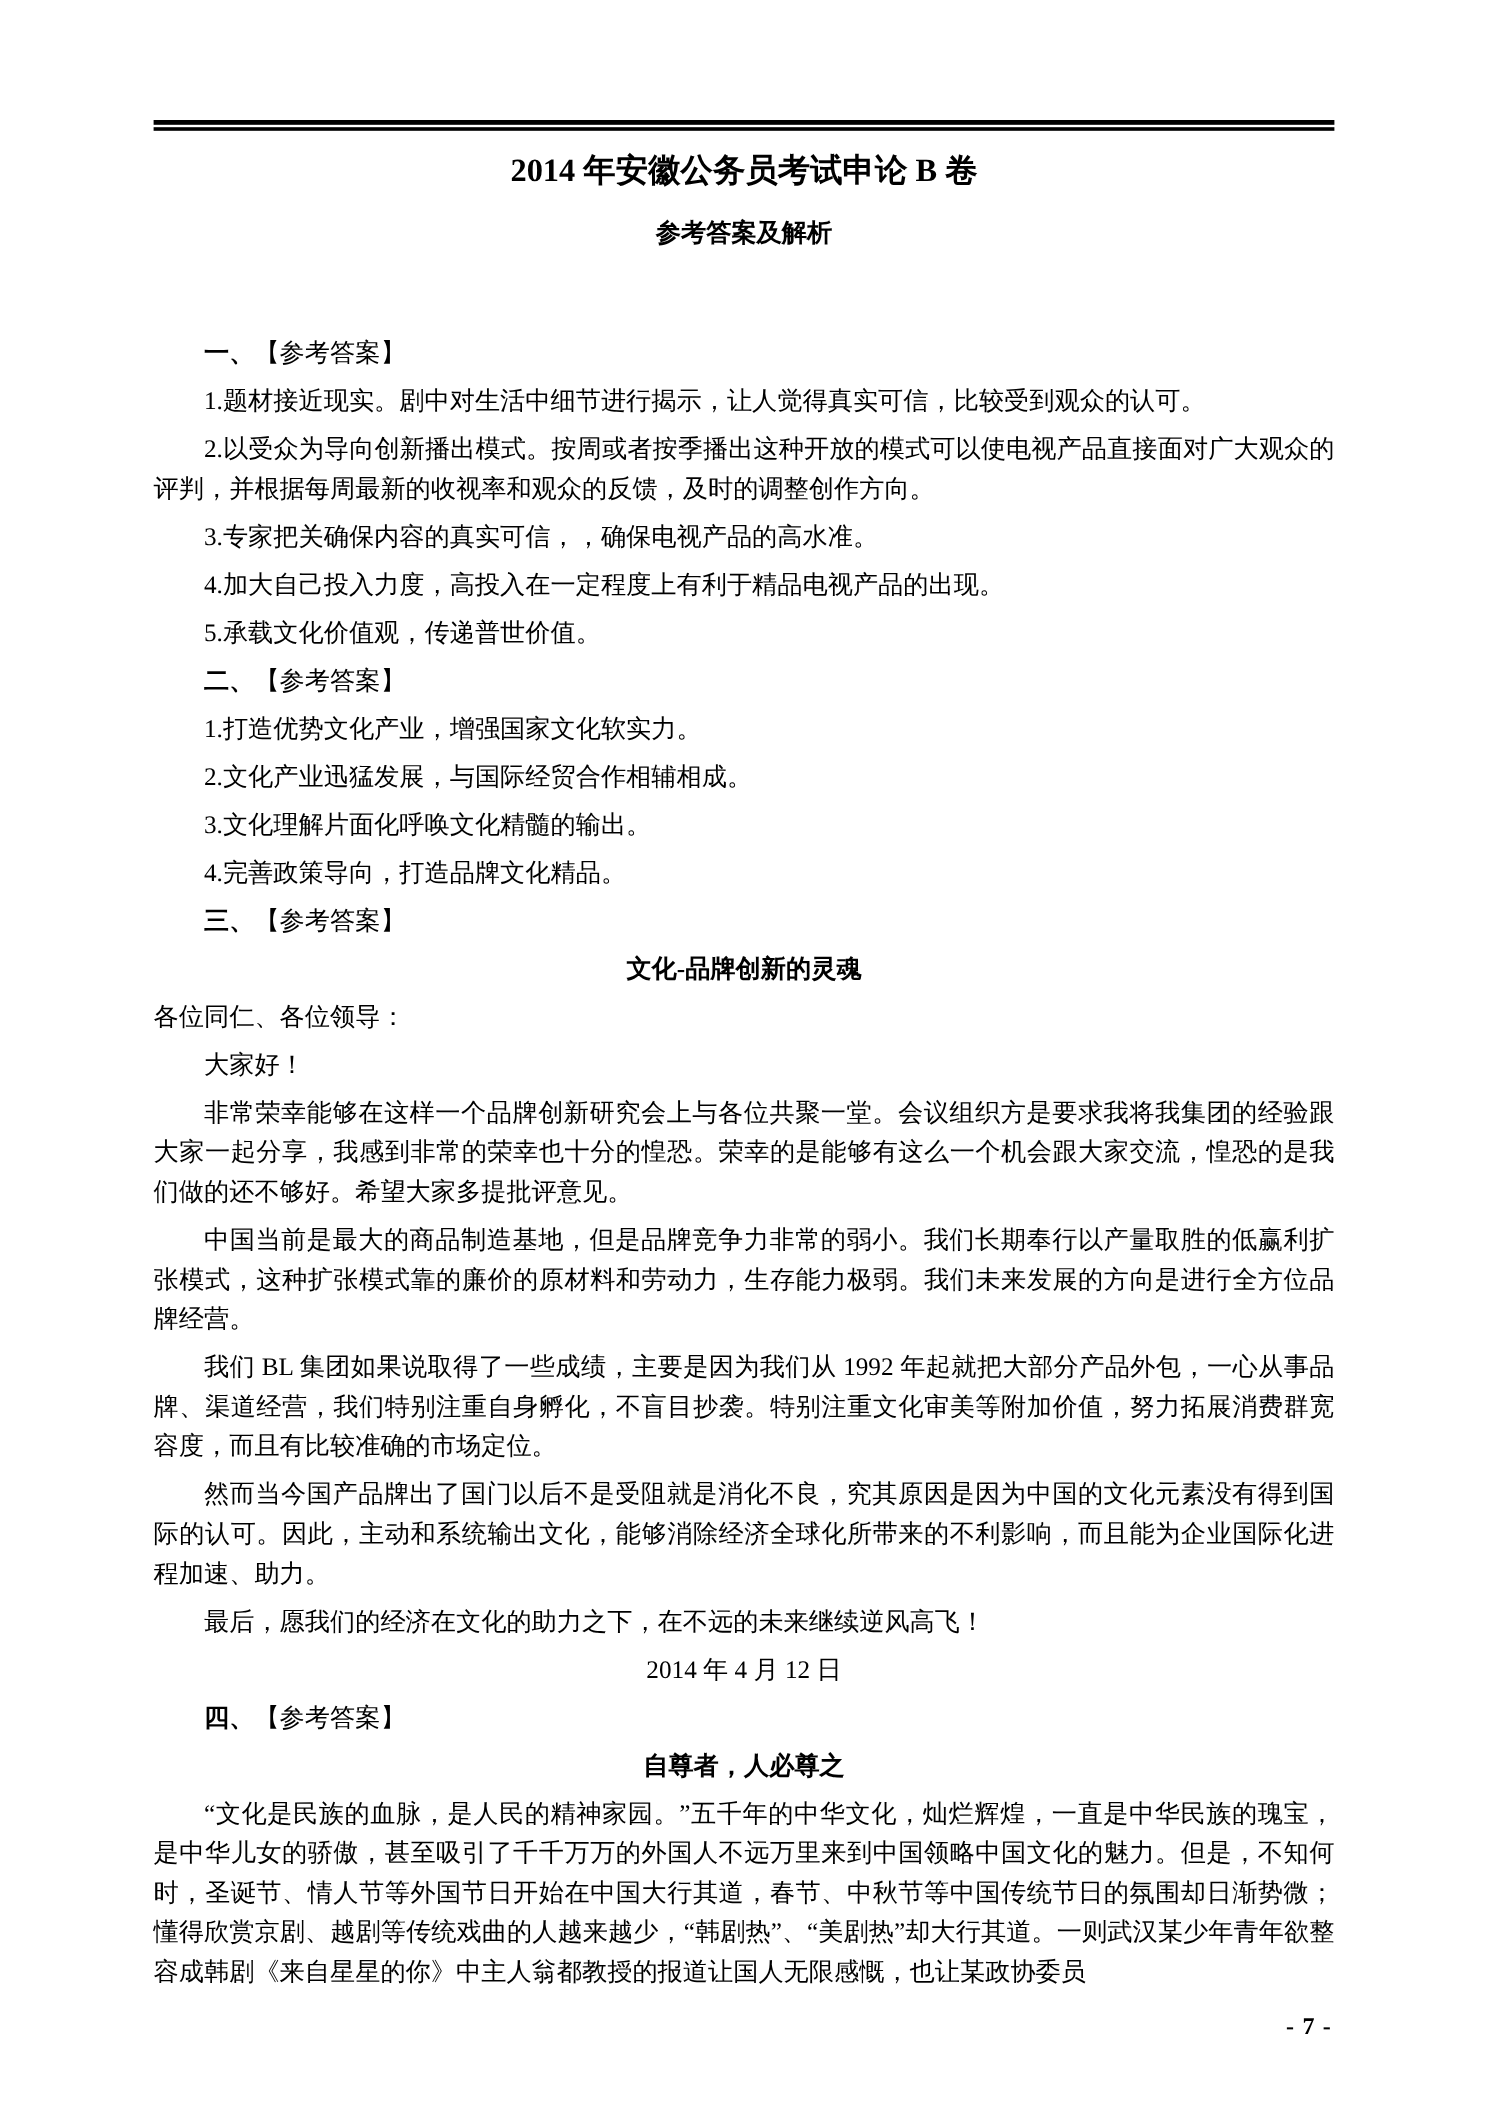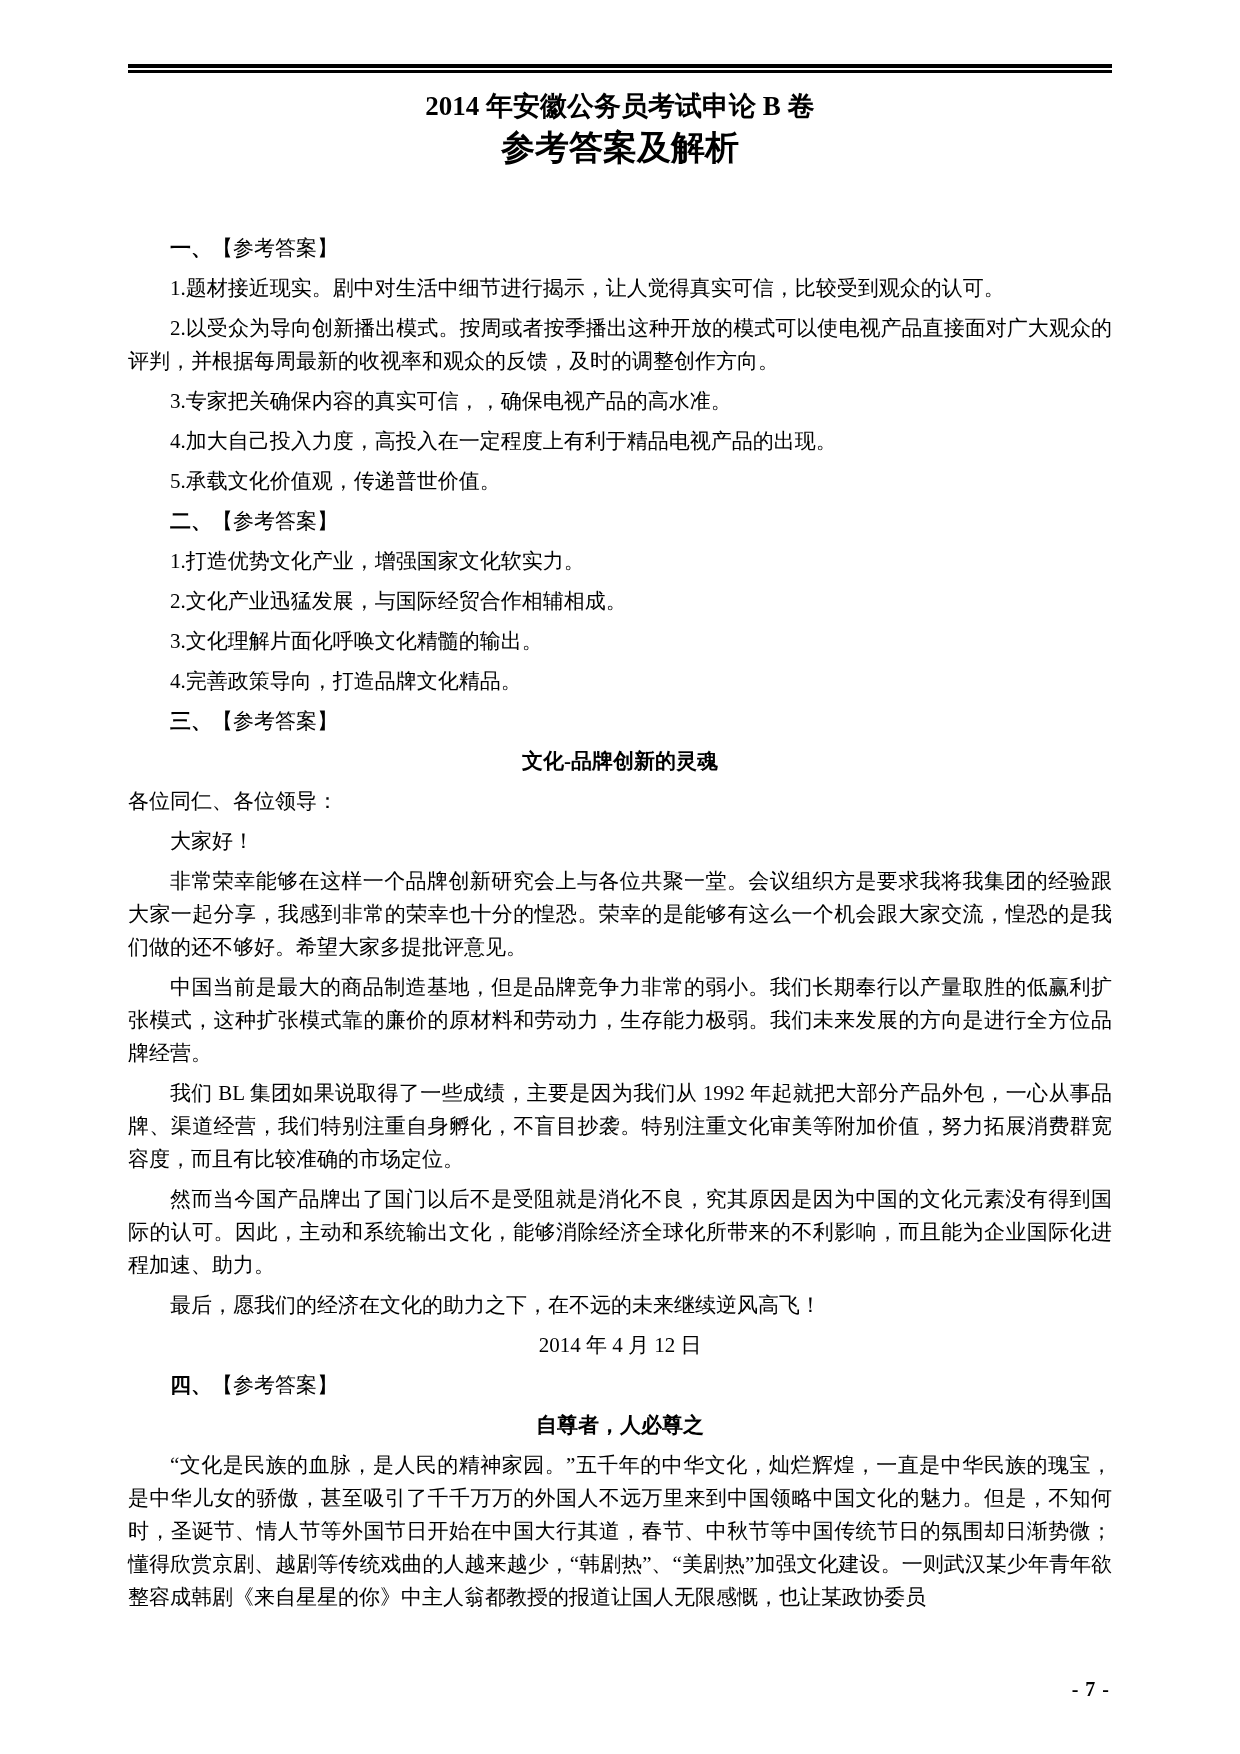--- a/index.html
+++ b/index.html
@@ -5,41 +5,41 @@
   html, body { margin: 0; padding: 0; background: #ffffff; }
   .page {
     position: relative;
     width: 1240px;
     height: 1754px;
     margin: 0 auto;
     background: #ffffff;
     color: #000000;
     font-family: "Liberation Serif", "DejaVu Serif", serif;
     box-sizing: border-box;
-    padding: 64px 128px 0 128px;
+    padding: 100px 128px 0 128px;
     overflow: hidden;
   }
   .double-rule {
     height: 2px;
     border-top: 4px solid #000;
     border-bottom: 3px solid #000;
   }
   .doc-title {
     text-align: center;
     font-weight: bold;
     font-size: 27px;
     line-height: 32px;
     margin-top: 17px;
   }
   .doc-subtitle {
     text-align: center;
     font-weight: bold;
-    font-size: 34px;
+    font-size: 21px;
     line-height: 32px;
-    margin-top: 10px;
+    margin-top: 20px;
   }
   .content { margin-top: 68px; }
   .block {
     margin: 7px 0 0 0;
     font-size: 21px;
     line-height: 33px;
     text-align: justify;
   }
   .content > .block:first-child { margin-top: 0; }
   .indent { text-indent: 2em; }
@@ -99,19 +99,19 @@
     <p class="block indent">中国当前是最大的商品制造基地，但是品牌竞争力非常的弱小。我们长期奉行以产量取胜的低赢利扩张模式，这种扩张模式靠的廉价的原材料和劳动力，生存能力极弱。我们未来发展的方向是进行全方位品牌经营。</p>
     <p class="block indent">我们 BL 集团如果说取得了一些成绩，主要是因为我们从 1992 年起就把大部分产品外包，一心从事品牌、渠道经营，我们特别注重自身孵化，不盲目抄袭。特别注重文化审美等附加价值，努力拓展消费群宽容度，而且有比较准确的市场定位。</p>
     <p class="block indent">然而当今国产品牌出了国门以后不是受阻就是消化不良，究其原因是因为中国的文化元素没有得到国际的认可。因此，主动和系统输出文化，能够消除经济全球化所带来的不利影响，而且能为企业国际化进程加速、助力。</p>
     <p class="block indent">最后，愿我们的经济在文化的助力之下，在不远的未来继续逆风高飞！</p>
     <p class="block date-line">2014 年 4 月 12 日</p>
 
     <div class="block heading">
       <span class="num">四、</span><span>【参考答案】</span>
     </div>
     <div class="block essay-title">自尊者，人必尊之</div>
-    <p class="block indent">“文化是民族的血脉，是人民的精神家园。”五千年的中华文化，灿烂辉煌，一直是中华民族的瑰宝，是中华儿女的骄傲，甚至吸引了千千万万的外国人不远万里来到中国领略中国文化的魅力。但是，不知何时，圣诞节、情人节等外国节日开始在中国大行其道，春节、中秋节等中国传统节日的氛围却日渐势微；懂得欣赏京剧、越剧等传统戏曲的人越来越少，“韩剧热”、“美剧热”加强文化建设。一则武汉某少年青年欲整容成韩剧《来自星星的你》中主人翁都教授的报道让国人无限感慨，也让某政协委员</p>
+    <p class="block indent">“文化是民族的血脉，是人民的精神家园。”五千年的中华文化，灿烂辉煌，一直是中华民族的瑰宝，是中华儿女的骄傲，甚至吸引了千千万万的外国人不远万里来到中国领略中国文化的魅力。但是，不知何时，圣诞节、情人节等外国节日开始在中国大行其道，春节、中秋节等中国传统节日的氛围却日渐势微；懂得欣赏京剧、越剧等传统戏曲的人越来越少，“韩剧热”、“美剧热”却大行其道。一则武汉某少年青年欲整容成韩剧《来自星星的你》中主人翁都教授的报道让国人无限感慨，也让某政协委员</p>
 
   </div>
 
   <div class="page-footer">- 7 -</div>
 
 </div>
 
 </body></html>

